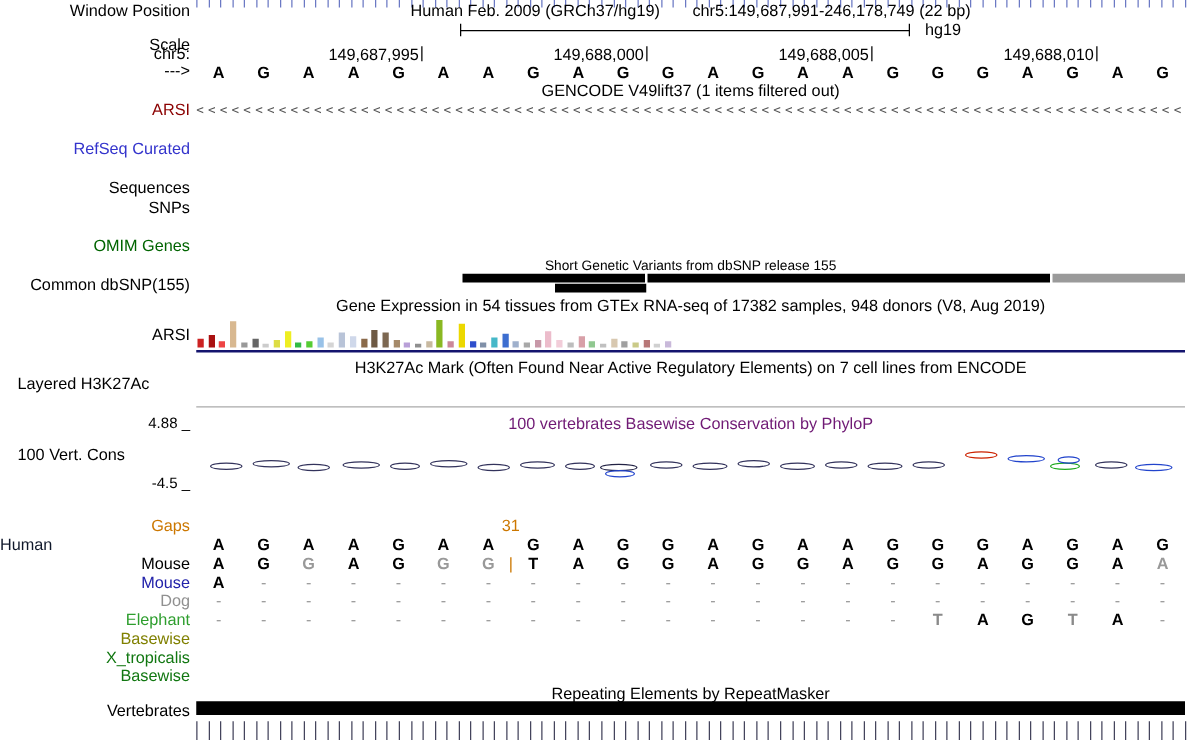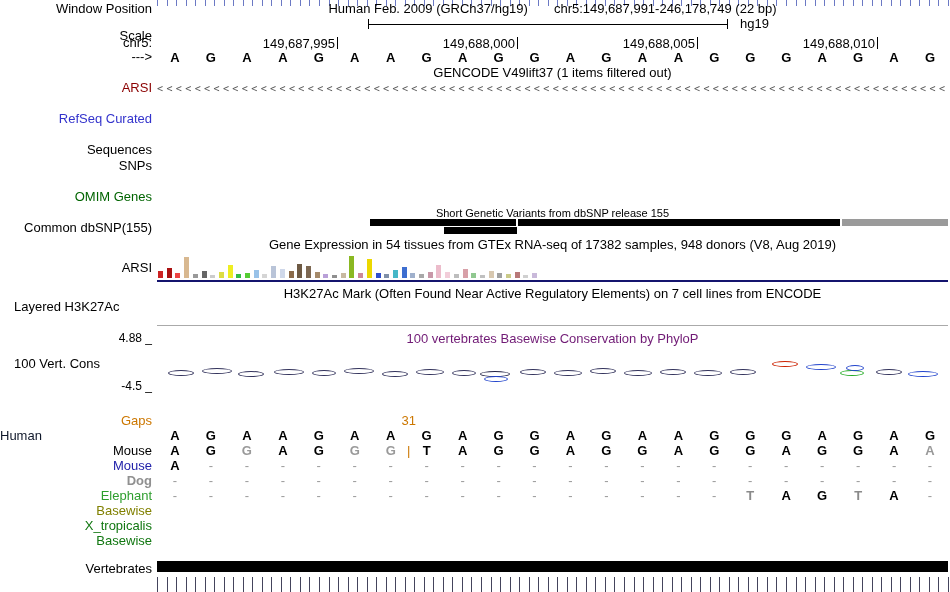--- a/index.html
+++ b/index.html
@@ -325,21 +325,21 @@
       <div style="position: absolute; left: 588.455px; top: 458px; width: 35.9545px; text-align: center; color: rgb(154, 154, 154); font-weight: normal;">-</div>
       <div style="position: absolute; left: 624.409px; top: 458px; width: 35.9545px; text-align: center; color: rgb(154, 154, 154); font-weight: normal;">-</div>
       <div style="position: absolute; left: 660.364px; top: 458px; width: 35.9545px; text-align: center; color: rgb(154, 154, 154); font-weight: normal;">-</div>
       <div style="position: absolute; left: 696.318px; top: 458px; width: 35.9545px; text-align: center; color: rgb(154, 154, 154); font-weight: normal;">-</div>
       <div style="position: absolute; left: 732.273px; top: 458px; width: 35.9545px; text-align: center; color: rgb(154, 154, 154); font-weight: normal;">-</div>
       <div style="position: absolute; left: 768.227px; top: 458px; width: 35.9545px; text-align: center; color: rgb(154, 154, 154); font-weight: normal;">-</div>
       <div style="position: absolute; left: 804.182px; top: 458px; width: 35.9545px; text-align: center; color: rgb(154, 154, 154); font-weight: normal;">-</div>
       <div style="position: absolute; left: 840.136px; top: 458px; width: 35.9545px; text-align: center; color: rgb(154, 154, 154); font-weight: normal;">-</div>
       <div style="position: absolute; left: 876.091px; top: 458px; width: 35.9545px; text-align: center; color: rgb(154, 154, 154); font-weight: normal;">-</div>
       <div style="position: absolute; left: 912.045px; top: 458px; width: 35.9545px; text-align: center; color: rgb(154, 154, 154); font-weight: normal;">-</div>
-      <div style="position: absolute; left: 0px; top: 473px; width: 152px; text-align: right; color: rgb(144, 144, 144); white-space: nowrap; font-weight: bold;">Dog</div>
+      <div style="position: absolute; left: 0px; top: 473px; width: 152px; text-align: right; color: rgb(144, 144, 144); white-space: nowrap;">Dog</div>
       <div style="position: absolute; left: 157px; top: 473px; width: 35.9545px; text-align: center; color: rgb(154, 154, 154); font-weight: normal;">-</div>
       <div style="position: absolute; left: 192.955px; top: 473px; width: 35.9545px; text-align: center; color: rgb(154, 154, 154); font-weight: normal;">-</div>
       <div style="position: absolute; left: 228.909px; top: 473px; width: 35.9545px; text-align: center; color: rgb(154, 154, 154); font-weight: normal;">-</div>
       <div style="position: absolute; left: 264.864px; top: 473px; width: 35.9545px; text-align: center; color: rgb(154, 154, 154); font-weight: normal;">-</div>
       <div style="position: absolute; left: 300.818px; top: 473px; width: 35.9545px; text-align: center; color: rgb(154, 154, 154); font-weight: normal;">-</div>
       <div style="position: absolute; left: 336.773px; top: 473px; width: 35.9545px; text-align: center; color: rgb(154, 154, 154); font-weight: normal;">-</div>
       <div style="position: absolute; left: 372.727px; top: 473px; width: 35.9545px; text-align: center; color: rgb(154, 154, 154); font-weight: normal;">-</div>
       <div style="position: absolute; left: 408.682px; top: 473px; width: 35.9545px; text-align: center; color: rgb(154, 154, 154); font-weight: normal;">-</div>
       <div style="position: absolute; left: 444.636px; top: 473px; width: 35.9545px; text-align: center; color: rgb(154, 154, 154); font-weight: normal;">-</div>
       <div style="position: absolute; left: 480.591px; top: 473px; width: 35.9545px; text-align: center; color: rgb(154, 154, 154); font-weight: normal;">-</div>
@@ -376,20 +376,21 @@
       <div style="position: absolute; left: 768.227px; top: 488px; width: 35.9545px; text-align: center; color: rgb(0, 0, 0); font-weight: bold;">A</div>
       <div style="position: absolute; left: 804.182px; top: 488px; width: 35.9545px; text-align: center; color: rgb(0, 0, 0); font-weight: bold;">G</div>
       <div style="position: absolute; left: 840.136px; top: 488px; width: 35.9545px; text-align: center; color: rgb(138, 138, 138); font-weight: bold;">T</div>
       <div style="position: absolute; left: 876.091px; top: 488px; width: 35.9545px; text-align: center; color: rgb(0, 0, 0); font-weight: bold;">A</div>
       <div style="position: absolute; left: 912.045px; top: 488px; width: 35.9545px; text-align: center; color: rgb(154, 154, 154); font-weight: normal;">-</div>
       <div style="position: absolute; left: 0px; top: 503px; width: 152px; text-align: right; color: rgb(128, 128, 0); white-space: nowrap;">Basewise</div>
       <div style="position: absolute; left: 0px; top: 518px; width: 152px; text-align: right; color: rgb(17, 119, 17); white-space: nowrap;">X_tropicalis</div>
       <div style="position: absolute; left: 0px; top: 533px; width: 152px; text-align: right; color: rgb(17, 119, 17); white-space: nowrap;">Basewise</div>
     </div>
 
+  <div class="ctr" style="top:548px">Repeating Elements by RepeatMasker</div>
   <div class="lbl" style="top:562px">Vertebrates</div>
   <div class="abs" style="top:561px;left:157px;width:791px;height:11px;background:#000"></div>
 
   <div id="bottom-ticks">
       <div style="position: absolute; left: 157px; top: 577px; width: 1px; height: 15px; background: rgb(68, 68, 92);"></div>
       <div style="position: absolute; left: 166.53px; top: 577px; width: 1px; height: 15px; background: rgb(68, 68, 92);"></div>
       <div style="position: absolute; left: 176.06px; top: 577px; width: 1px; height: 15px; background: rgb(68, 68, 92);"></div>
       <div style="position: absolute; left: 185.59px; top: 577px; width: 1px; height: 15px; background: rgb(68, 68, 92);"></div>
       <div style="position: absolute; left: 195.12px; top: 577px; width: 1px; height: 15px; background: rgb(68, 68, 92);"></div>
       <div style="position: absolute; left: 204.651px; top: 577px; width: 1px; height: 15px; background: rgb(68, 68, 92);"></div>

